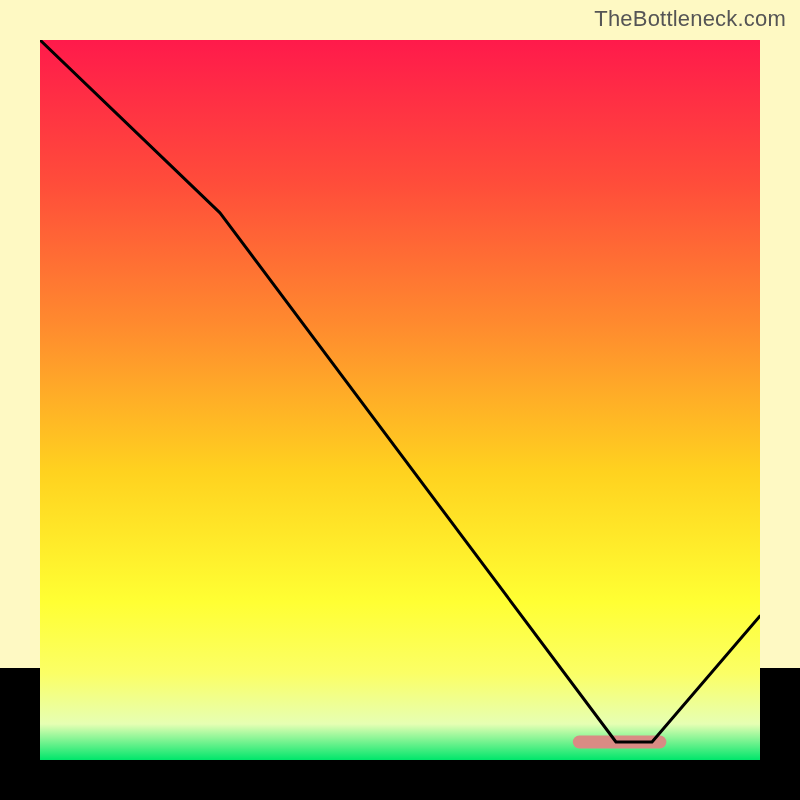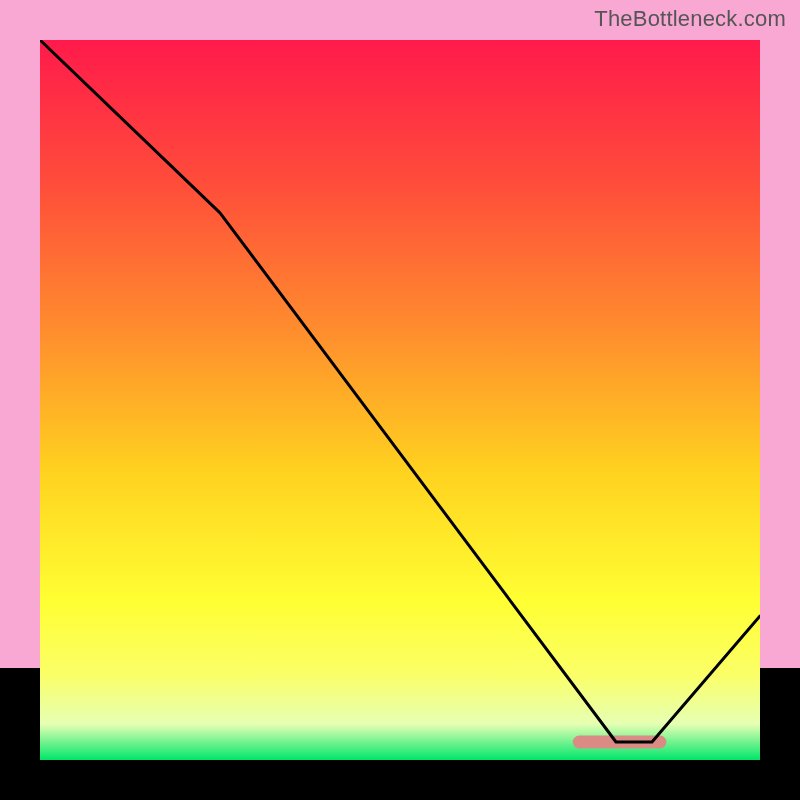--- a/index.html
+++ b/index.html
@@ -8,21 +8,21 @@
     width: 800px;
     height: 800px;
     background: #000000;
     font-family: Arial, Helvetica, sans-serif;
     overflow: hidden;
   }
   .outer {
     position: relative;
     width: 800px;
     height: 668px;
-    background: #f9a8d4;
+    background: #fef9c3;
   }
   .watermark {
     position: absolute;
     top: 6px;
     right: 14px;
     color: #555555;
     font-size: 22px;
     font-weight: 500;
     letter-spacing: 0.2px;
     user-select: none;

